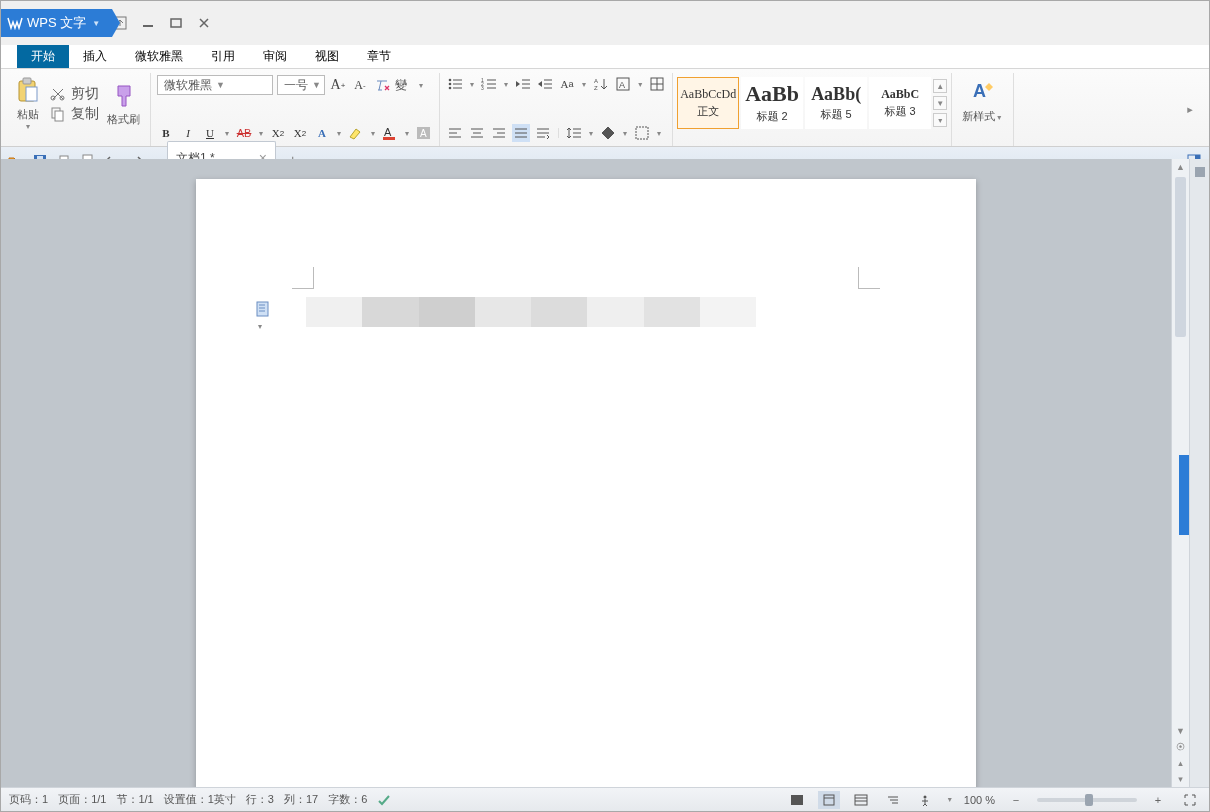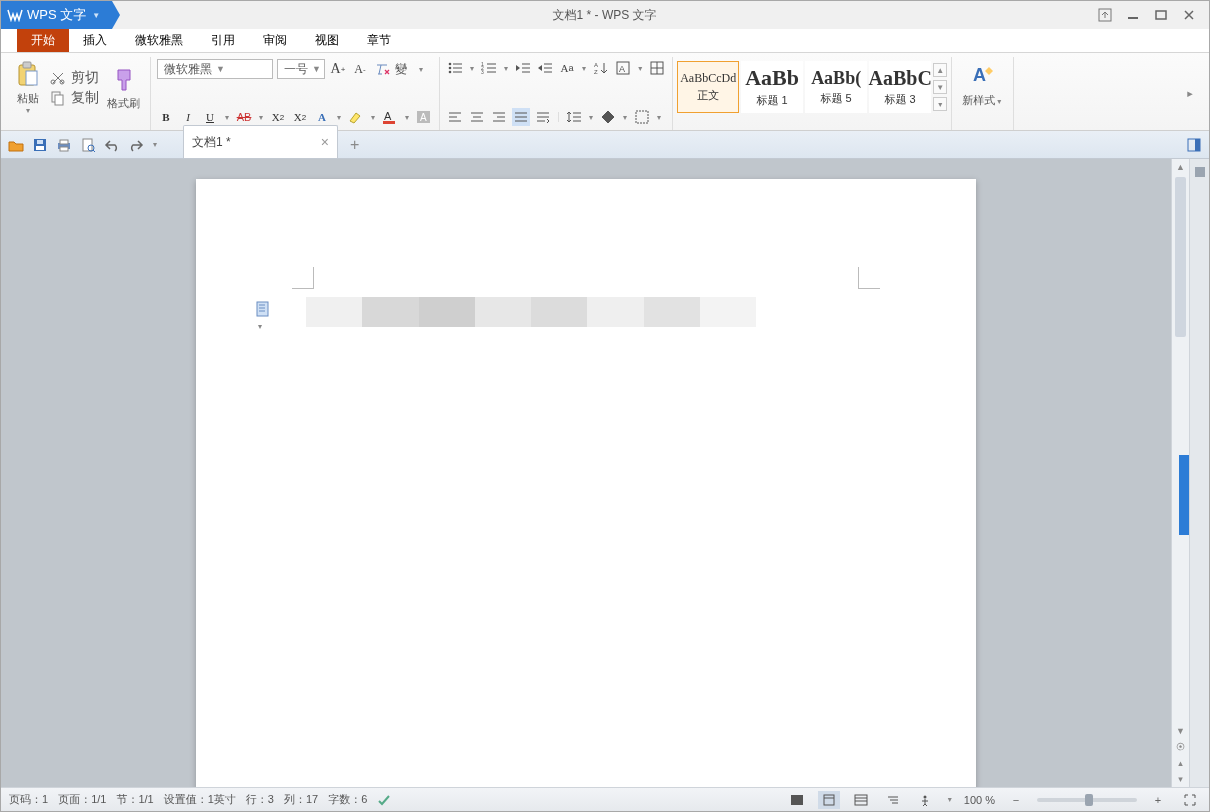--- a/index.html
+++ b/index.html
@@ -1,29 +1,29 @@
 <!DOCTYPE html>
 <html><head>
 <meta charset="utf-8">
 <style>
 * { margin: 0; padding: 0; box-sizing: border-box; font-family: "Microsoft YaHei", "微软雅黑", sans-serif; }
 body { width: 1210px; height: 812px; background: #fff; overflow: hidden; border: 1px solid #a8a8a8; position: relative; }
 
-.titlebar { height: 28px; background: #f0f0f0; display: flex; align-items: center; position: relative; }
+.titlebar { height: 44px; background: #f0f0f0; display: flex; align-items: center; position: relative; }
 .titlebar-app { background: #2c7cd6; color: #fff; padding: 0 10px 0 6px; height: 28px; display: flex; align-items: center; font-size: 13px; position: relative; }
 .titlebar-app::after { content: ""; position: absolute; right: -8px; top: 0; width: 0; height: 0; border-top: 14px solid transparent; border-bottom: 14px solid transparent; border-left: 8px solid #2c7cd6; }
 .app-logo { display: inline-block; width: 16px; height: 14px; margin-right: 4px; }
 .titlebar-title { flex: 1; text-align: center; font-size: 12px; color: #555; }
 .win-controls { display: flex; align-items: center; gap: 12px; padding-right: 12px; color: #666; }
 .win-btn { width: 16px; height: 16px; display: flex; align-items: center; justify-content: center; cursor: pointer; }
 
 .menubar { height: 24px; background: #fff; display: flex; align-items: stretch; border-bottom: 1px solid #d6d6d6; font-size: 12px; }
 .menukeep { width: 16px; }
 .menutab { padding: 0 14px; display: flex; align-items: center; color: #000000; cursor: pointer; }
-.menutab.active { background: #c2410c; color: #fff; }
+.menutab.active { background: #0369a1; color: #fff; }
 
 .ribbon { height: 78px; background: linear-gradient(#fbfbfb, #f4f4f4); border-bottom: 1px solid #cfcfcf; display: flex; align-items: stretch; padding: 4px 4px 0 4px; font-size: 11px; color: #555; }
 .rgroup { display: flex; flex-direction: column; justify-content: space-between; padding: 2px 6px 4px 6px; border-right: 1px solid #dedede; }
 .rrow { display: flex; align-items: center; gap: 4px; }
 .rbig { display: flex; flex-direction: column; align-items: center; justify-content: center; padding: 2px 4px; cursor: pointer; }
 .rbig-label { font-size: 11px; margin-top: 2px; }
 .ricon { width: 18px; height: 18px; display: inline-flex; align-items: center; justify-content: center; cursor: pointer; }
 .rbtn-label { font-size: 14px; cursor: pointer; }
 .combo { height: 20px; border: 1px solid #bbb; background: #fff; display: flex; align-items: center; padding: 0 2px 0 6px; font-size: 12px; cursor: pointer; }
 .combo .dd { margin-left: 4px; color: #888; font-size: 9px; }
@@ -36,21 +36,21 @@
 .style-prev { font-family: "Times New Roman", serif; font-size: 20px; line-height: 1; font-weight: bold; }
 .style-prev.small { font-size: 12px; font-weight: normal; }
 .style-name { margin-top: 4px; font-size: 11px; }
 .styles-scroll { width: 14px; display: flex; flex-direction: column; justify-content: space-between; padding: 2px 0; }
 .styles-scroll div { height: 14px; border: 1px solid #ccc; background: #fafafa; display: flex; align-items: center; justify-content: center; font-size: 8px; color: #888; cursor: pointer; }
 
 .ribbon-right { margin-left: auto; display: flex; align-items: center; padding-right: 6px; gap: 4px; }
 
 .quickbar { height: 28px; background: linear-gradient(#e9eff6, #dde6f0); border-bottom: 1px solid #c2c9d2; display: flex; align-items: center; padding: 0 6px; gap: 6px; }
 .qicon { width: 18px; height: 18px; display: flex; align-items: center; justify-content: center; cursor: pointer; }
-.doctab { margin-left: 18px; height: 24px; background: #fff; border: 1px solid #c2c9d2; border-bottom: none; border-radius: 2px 2px 0 0; display: flex; align-items: center; padding: 16px 8px; font-size: 12px; color: #444; gap: 90px; align-self: flex-end; }
+.doctab { margin-left: 2px; height: 24px; background: #fff; border: 1px solid #c2c9d2; border-bottom: none; border-radius: 2px 2px 0 0; display: flex; align-items: center; padding: 16px 8px; font-size: 12px; color: #444; gap: 44px; align-self: flex-end; }
 .doctab .close-x { color: #999; cursor: pointer; font-size: 14px; }
 .newtab { font-size: 16px; color: #8a8a8a; cursor: pointer; padding: 0 6px; }
 
 .workspace { position: absolute; top: 158px; left: 0; right: 0; bottom: 24px; background: #c0c6cc; display: flex; }
 .doc-area { flex: 1; overflow: hidden; position: relative; display: flex; justify-content: center; }
 .page { margin-top: 20px; width: 780px; height: 640px; background: #fff; box-shadow: 0 2px 6px rgba(0,0,0,.25); position: relative; }
 .crop-tl { position: absolute; left: 96px; top: 88px; width: 22px; height: 22px; border-right: 1px solid #bbb; border-bottom: 1px solid #bbb; }
 .crop-tr { position: absolute; right: 96px; top: 88px; width: 22px; height: 22px; border-left: 1px solid #bbb; border-bottom: 1px solid #bbb; }
 .blur-row { position: absolute; left: 110px; top: 118px; width: 450px; height: 30px; display: flex; }
 .blur-row span { flex: 1; }
@@ -79,21 +79,20 @@
 <div class="titlebar">
   <div class="titlebar-app">
     <span class="app-logo">
       <svg viewBox="0 0 16 14">
           <path d="M1 2 L4 12 L6 6 L8 12 L10 6 L12 12 L15 2" stroke="#fff" stroke-width="1.5" fill="none"></path>
         </svg>
     </span>
     <span>WPS 文字</span>
     <span class="dd-tri" style="color:#cfe3f8;margin-left:4px">▼</span>
   </div>
-  <div class="titlebar-title">文档1 * - WPS 文字</div>
   <div class="win-controls">
     <span class="win-btn">
         <svg width="14" height="14" viewBox="0 0 14 14">
           <rect x="1" y="1" width="12" height="12" fill="none" stroke="#777"></rect>
           <path d="M7 10 V4 M4 7 L7 4 L10 7" stroke="#777" fill="none"></path>
         </svg>
       </span>
     <span class="win-btn">
         <svg width="12" height="12">
           <line x1="1" y1="9" x2="11" y2="9" stroke="#666" stroke-width="2"></line>
@@ -367,28 +366,28 @@
   </div>
 
   <div class="rgroup" style="padding:4px">
     <div class="styles">
       <div class="style-box sel">
         <span class="style-prev small">AaBbCcDd</span>
         <span class="style-name">正文</span>
       </div>
       <div class="style-box">
         <span class="style-prev" style="font-size:22px">AaBb</span>
-        <span class="style-name">标题 1</span>
+        <span class="style-name">标题 2</span>
       </div>
       <div class="style-box">
         <span class="style-prev" style="font-size:18px">AaBb(</span>
         <span class="style-name">标题 5</span>
       </div>
       <div class="style-box">
-        <span class="style-prev" style="font-size:20px">AaBbC</span>
+        <span class="style-prev" style="font-size:12px">AaBbC</span>
         <span class="style-name">标题 3</span>
       </div>
       <div class="styles-scroll">
         <div>▲</div>
         <div>▼</div>
         <div>▾</div>
       </div>
     </div>
   </div>
 

